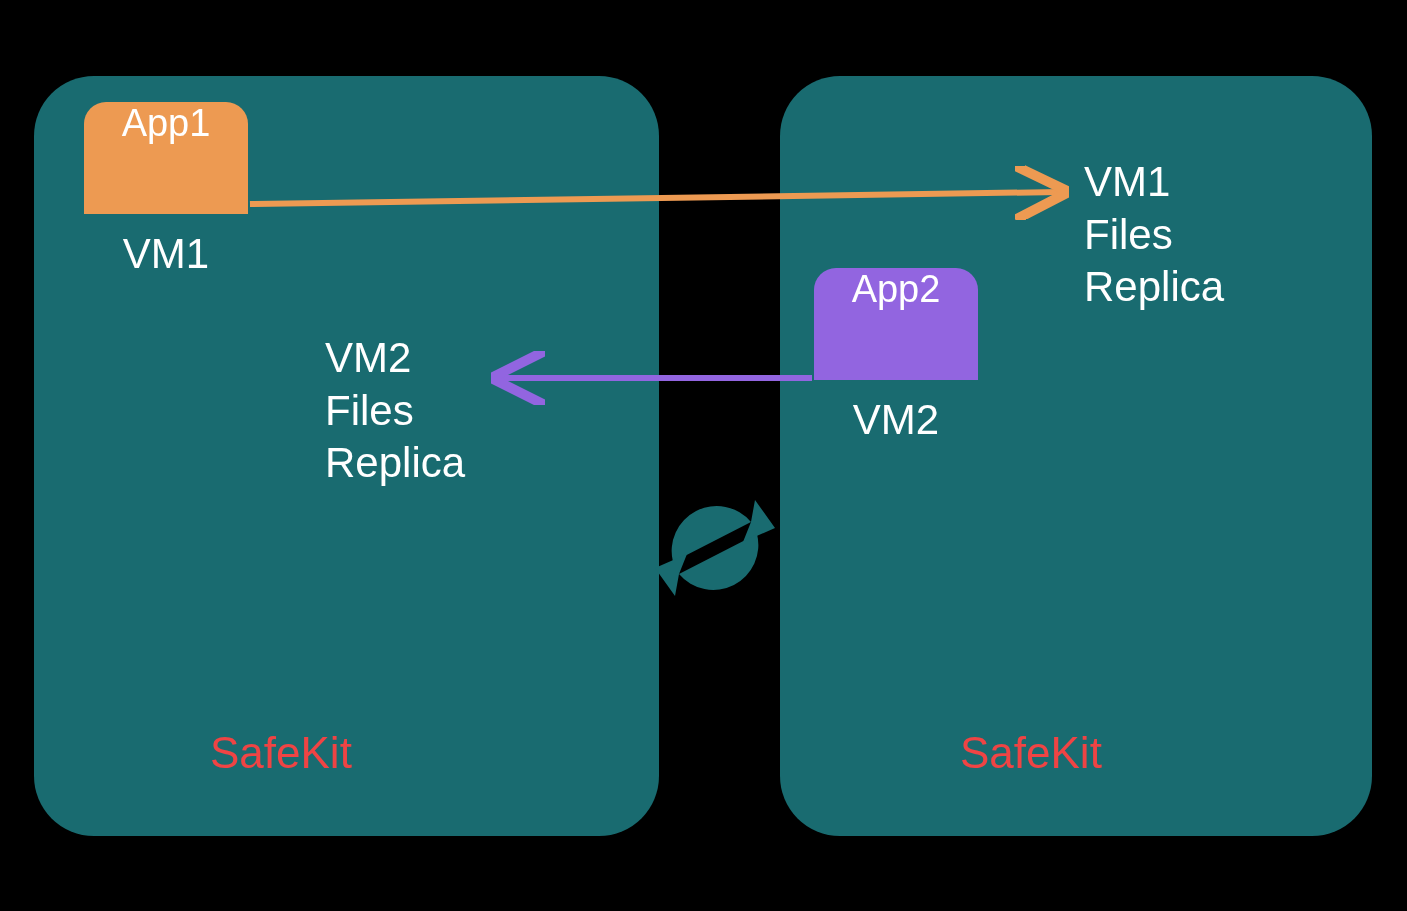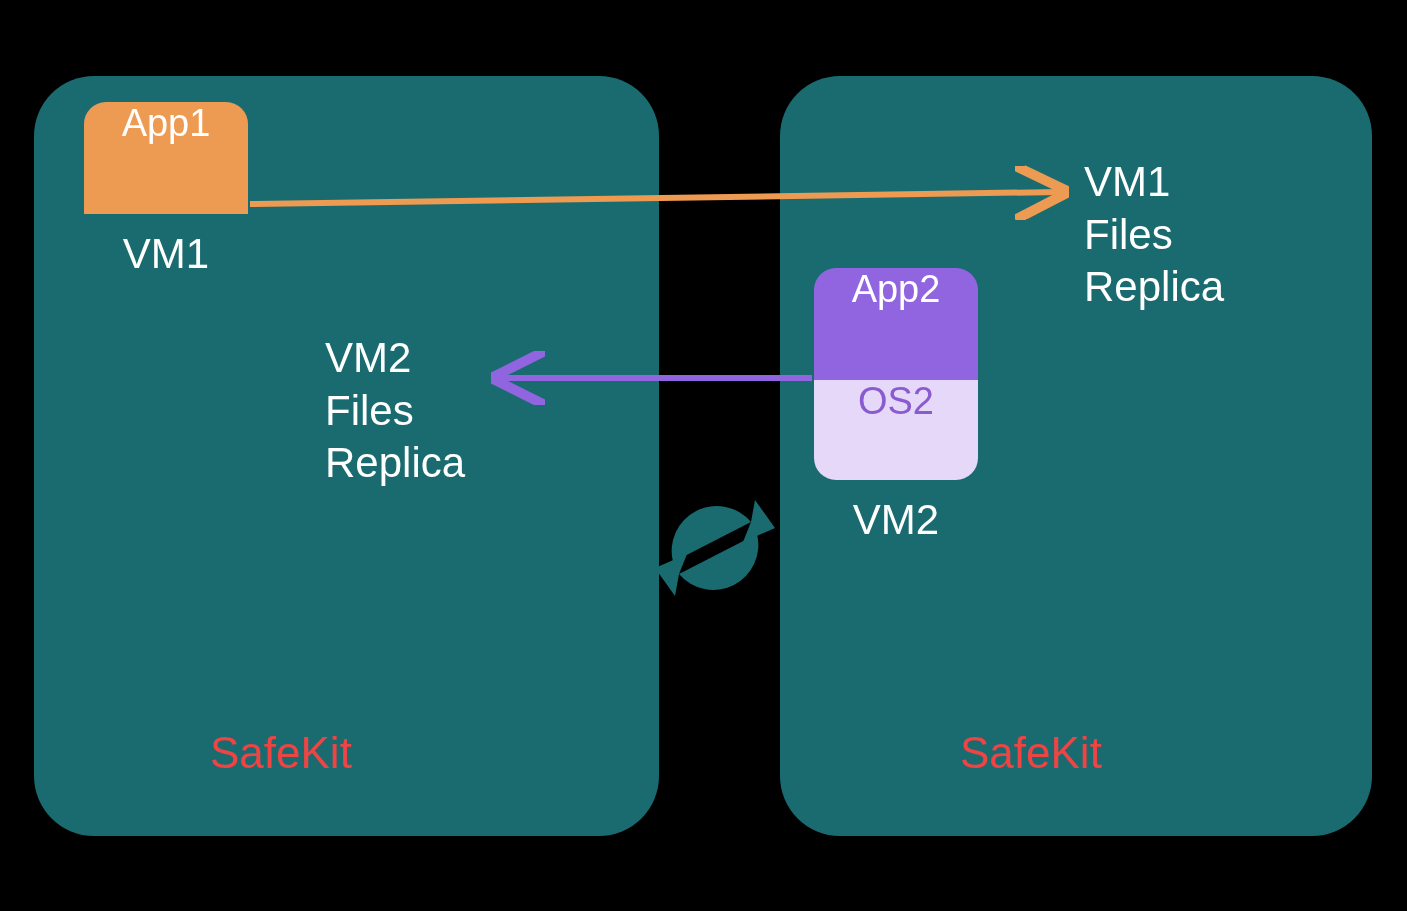--- a/index.html
+++ b/index.html
@@ -98,23 +98,20 @@
     <div class="app-box app-orange">
       <span>App1</span>
     </div>
     <div class="vm-label">VM1</div>
   </div>
 
   <div class="stack stack-right">
     <div class="app-box app-purple">
       <span>App2</span>
     </div>
-    <div class="os-box os-purple">
-      <span>OS2</span>
-    </div>
     <div class="vm-label">VM2</div>
   </div>
 
   <div class="replica-text replica-left">VM2
 Files
 Replica</div>
   <div class="replica-text replica-right">VM1
 Files
 Replica</div>
 

